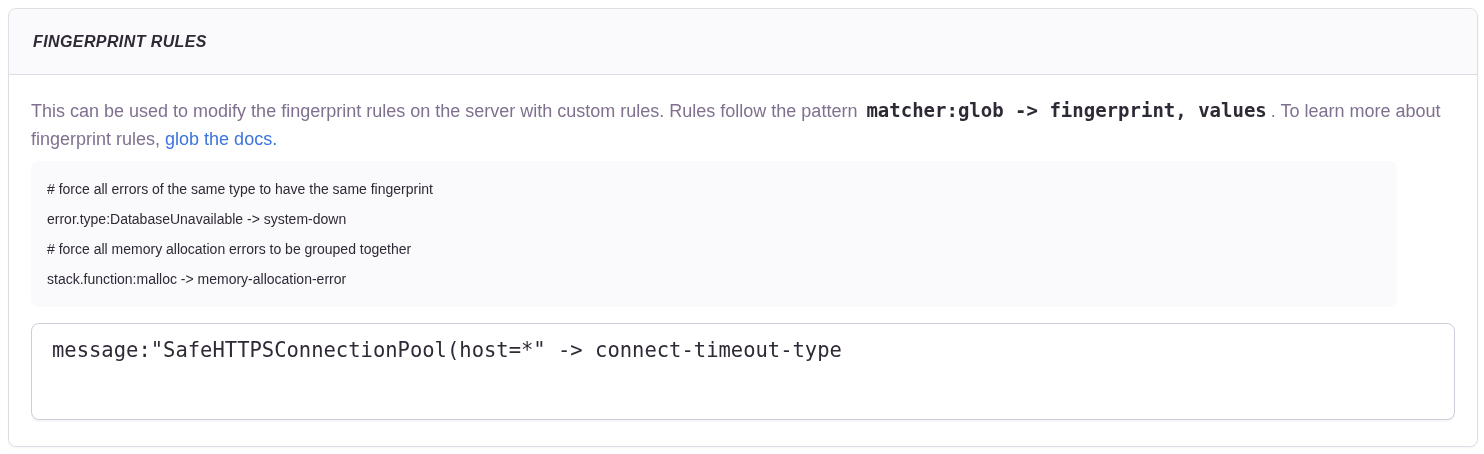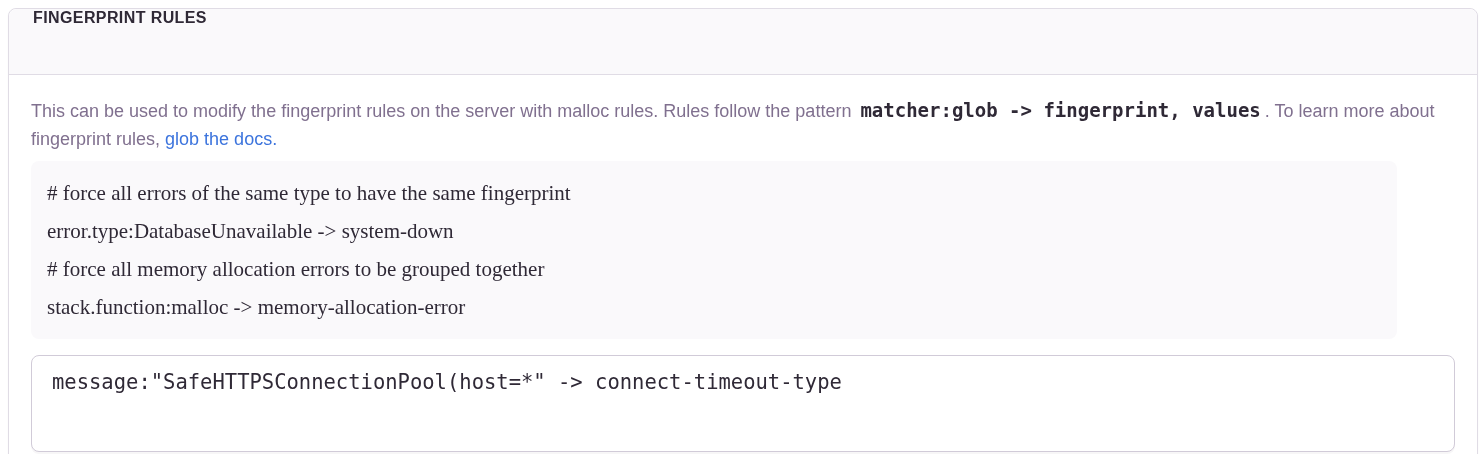--- a/index.html
+++ b/index.html
@@ -25,25 +25,26 @@
   .panel {
     margin: 8px 6px 8px 8px;
     background: #ffffff;
     border: 1px solid var(--panel-border);
     border-radius: 8px;
     box-shadow: 0 1px 2px rgba(43,34,51,0.04);
   }
   .panel-header {
     height: 66px;
     display: flex;
-    align-items: flex-start;
+    align-items: center;
     padding: 0 24px;
     background: var(--panel-header-bg);
     border-bottom: 1px solid var(--panel-border);
     border-radius: 8px 8px 0 0;
+    font-style: italic;
   }
   .panel-title {
     font-size: 16px;
     font-weight: 700;
     letter-spacing: 0.4px;
     color: var(--heading-text);
   }
   .panel-body {
     padding: 21px 22px 26px 22px;
     border-radius: 0 0 8px 8px;
@@ -65,23 +66,23 @@
   .docs-link {
     color: var(--accent-link);
     text-decoration: none;
     cursor: pointer;
   }
   .example-block {
     margin: 8px 58px 16px 0;
     padding: 13px 16px;
     background: var(--code-block-bg);
     border-radius: 8px;
-    font-family: Liberation Serif, serif;
-    font-size: 21px;
-    line-height: 38px;
+    font-family: Liberation Sans, sans-serif;
+    font-size: 14px;
+    line-height: 30px;
     color: var(--code-text);
     white-space: pre;
     overflow: hidden;
   }
   .rules-input {
     display: block;
     width: 100%;
     height: 97px;
     padding: 11px 20px;
     border: 1px solid var(--input-border);
@@ -98,20 +99,20 @@
   }
 </style>
 </head>
 <body>
 
 <div class="panel">
   <div class="panel-header">
     <span class="panel-title">FINGERPRINT RULES</span>
   </div>
   <div class="panel-body">
-    <p class="description"><span>This can be used to modify the fingerprint rules on the server with malloc rules. Rules follow the pattern </span><code class="inline-code">matcher:glob -&gt; fingerprint, values</code><span>. To learn more about fingerprint rules, </span><a class="docs-link" href="#">glob the docs.</a></p>
+    <p class="description"><span>This can be used to modify the fingerprint rules on the server with custom rules. Rules follow the pattern </span><code class="inline-code">matcher:glob -&gt; fingerprint, values</code><span>. To learn more about fingerprint rules, </span><a class="docs-link" href="#">glob the docs.</a></p>
     <pre class="example-block"># force all errors of the same type to have the same fingerprint
 error.type:DatabaseUnavailable -&gt; system-down
 # force all memory allocation errors to be grouped together
 stack.function:malloc -&gt; memory-allocation-error</pre>
     <textarea class="rules-input" spellcheck="false" style="">message:"SafeHTTPSConnectionPool(host=*" -&gt; connect-timeout-type</textarea>
   </div>
 </div>
 
 </body></html>

